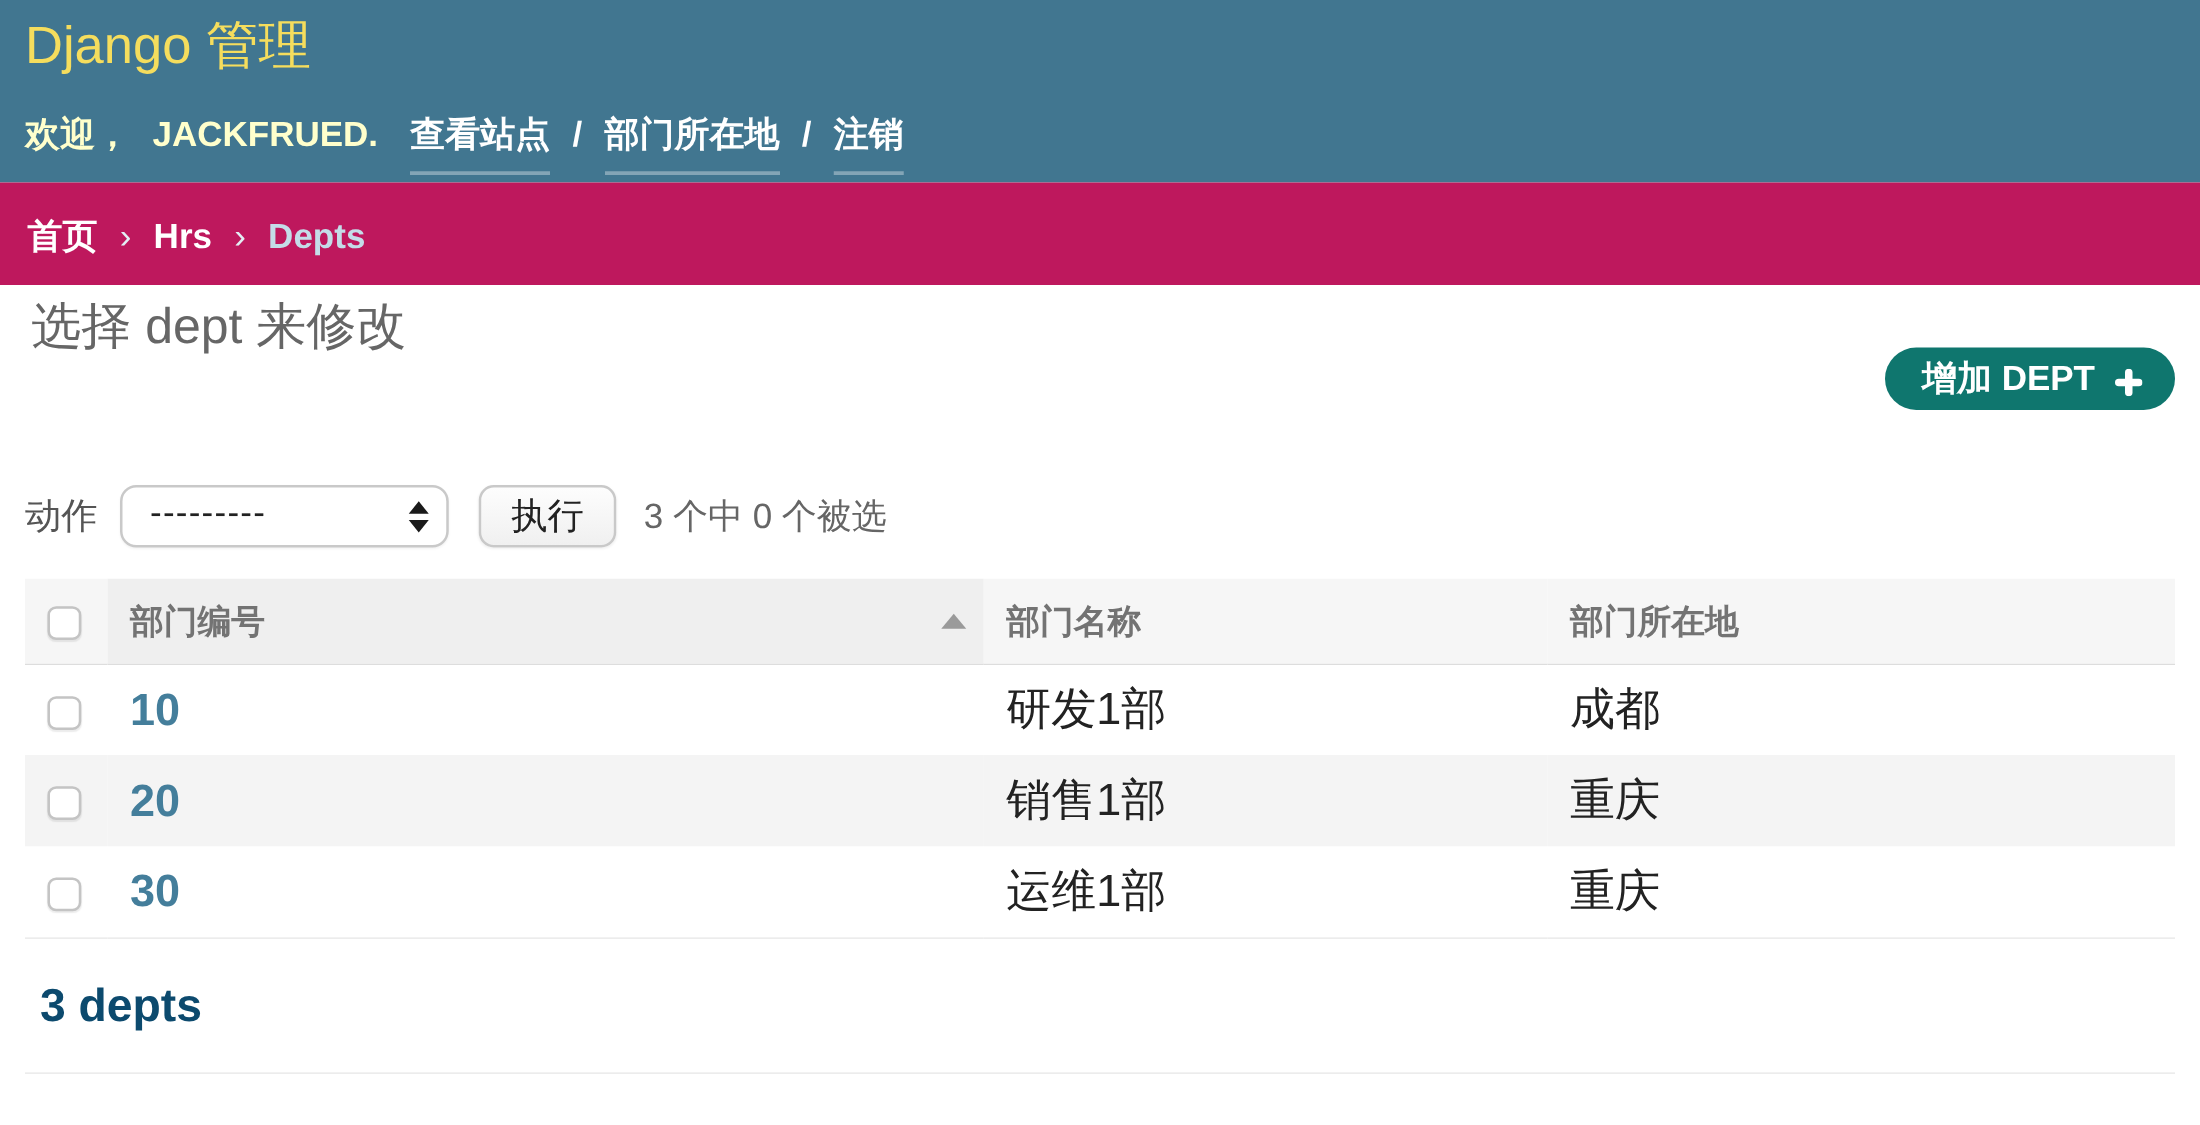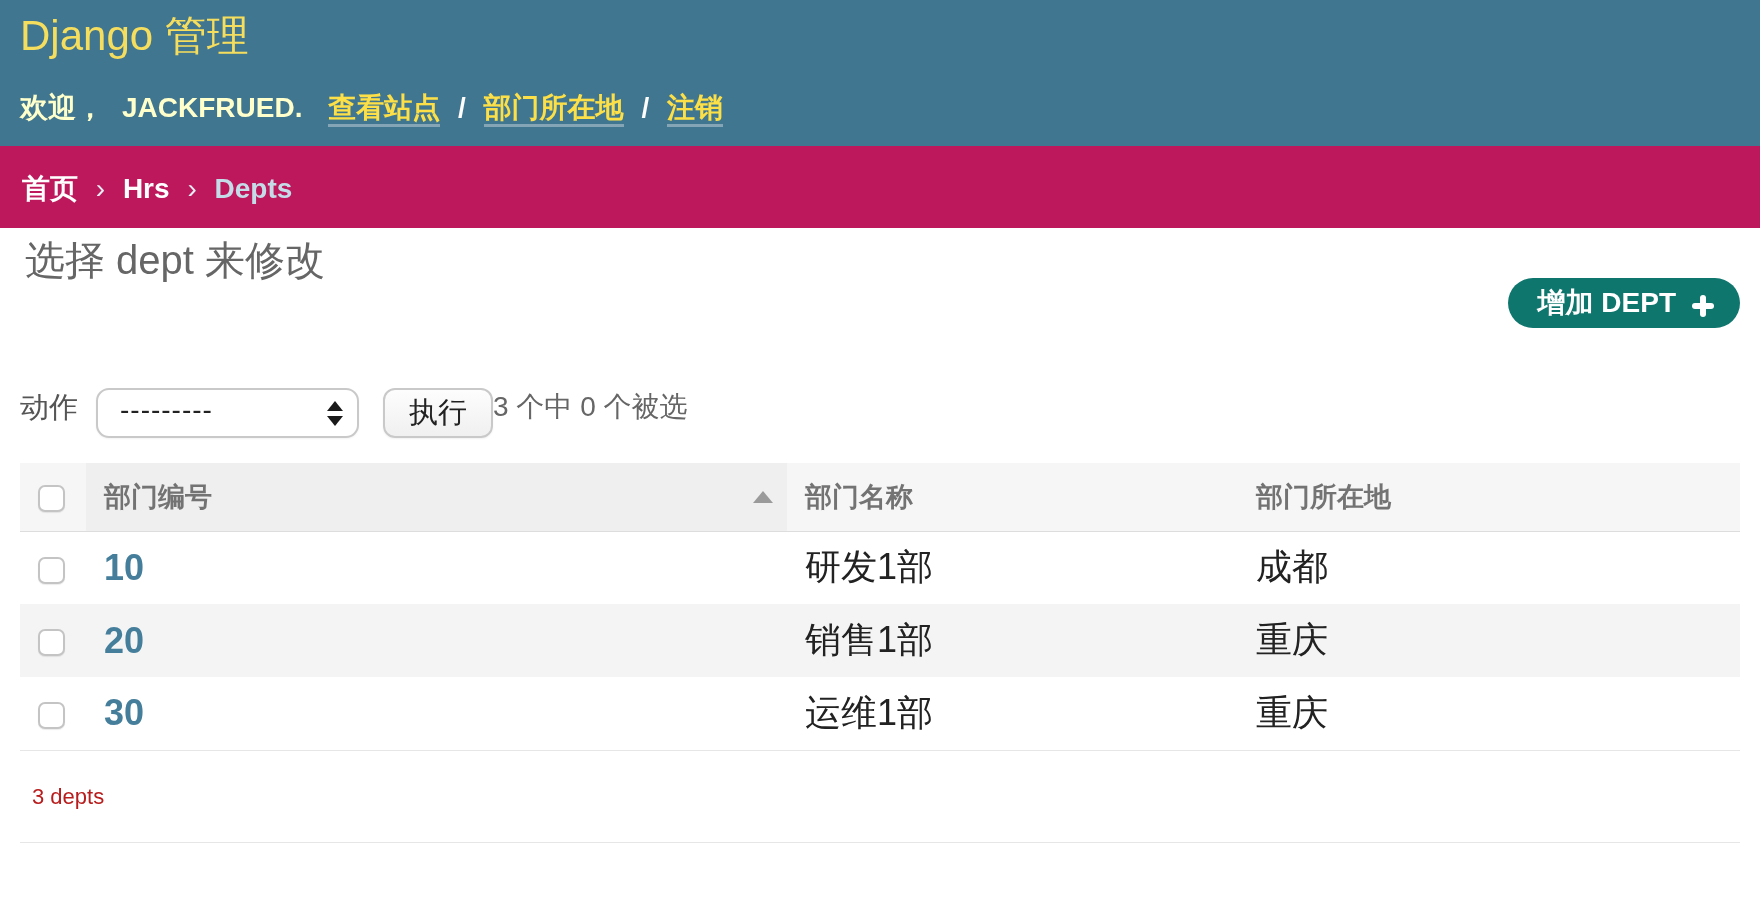--- a/index.html
+++ b/index.html
@@ -5,74 +5,74 @@
   * { box-sizing: border-box; margin: 0; padding: 0; }
   html,body { background:#fff; }
   body { font-family: "Liberation Sans", "DejaVu Sans", sans-serif; }
   .viewport { position:relative; width:1760px; height:900px; background:#fff; overflow:hidden; }
 
   
   .site-header { height:146px; background:#417690; padding:10px 40px 0 20px; }
   .site-name { display:inline-block; font-size:42px; font-weight:400; color:#f5dd5d; text-decoration:none; line-height:1.25; }
   .user-tools { margin-top:26px; font-size:28px; font-weight:700; color:#ffffcc; }
   .user-tools .username { margin-left:18px; }
-  .user-tools a { color:#fde047; text-decoration:none; border-bottom:3px solid rgba(255,255,255,.35); padding-bottom:1px; }
+  .user-tools a { color:#ffffff; text-decoration:none; border-bottom:3px solid rgba(255,255,255,.35); padding-bottom:14px; }
   .user-tools .sep { color:#fff; margin:0 10px; }
 
   
   .breadcrumbs { height:82px; background:#be185d; padding:24px 40px 0 22px; font-size:28px; font-weight:700; color:#c4dce8; }
   .breadcrumbs a { color:#fff; text-decoration:none; }
   .breadcrumbs .sep { color:#e3eef4; margin:0 10px; font-weight:400; }
 
   
   .content { position:relative; padding:0 20px; }
   .page-title { margin:5px 0 0 5px; font-size:40px; font-weight:400; color:#666; }
 
   .object-tools { position:absolute; top:45px; right:20px; }
   .add-button { display:flex; align-items:center; gap:16px; height:50px; padding:0 26px 0 30px;
     background:#0f766e; border:none; border-radius:25px; color:#fff; font-size:28px; font-weight:700;
     font-family:inherit; cursor:pointer; }
   .plus-icon { display:inline-block; width:22px; height:22px; }
 
   
-  .actions { margin-top:100px; display:flex; height:50px; }
+  .actions { margin-top:100px; display:flex; align-items:center; height:50px; }
   .actions-label { font-size:29px; color:#555; }
   .select { margin-left:18px; width:263px; height:50px; background:#fff; border:2px solid #c9c9c9;
     border-radius:13px; display:flex; align-items:center; padding:0 14px 0 22px; cursor:pointer;
     box-shadow:0 1px 2px rgba(0,0,0,.05); }
   .select-value { flex:1; font-size:28px; color:#222; letter-spacing:1px; line-height:1; padding-bottom:6px; }
   .spin { display:flex; flex-direction:column; align-items:center; gap:5px; }
   .spin i { display:block; width:0; height:0; }
   .spin .up   { border:8px solid transparent; border-top:none; border-bottom:10px solid #1a1a1a; }
   .spin .down { border:8px solid transparent; border-bottom:none; border-top:10px solid #1a1a1a; }
   .go-button { margin-left:24px; height:50px; padding:0 24px; font-family:inherit; font-size:29px; color:#222;
     background:linear-gradient(#fdfdfd,#f0f0f0); border:2px solid #c9c9c9; border-radius:12px; cursor:pointer;
     box-shadow:0 1px 2px rgba(0,0,0,.06); }
-  .selection-note { font-size:28px; color:#666; }
+  .selection-note { margin-left:22px; font-size:28px; color:#666; }
 
   
   table.results { margin-top:25px; width:100%; border-collapse:collapse; table-layout:fixed; }
   col.c-check { width:66px; } col.c-id { width:701px; } col.c-name { width:451px; }
   thead th { height:68px; background:#f6f6f6; text-align:left; font-size:27px; font-weight:700; color:#737373;
     padding:0 0 0 18px; border-bottom:1px solid #ddd; cursor:pointer; }
   thead th.sorted { background:#efefef; }
   thead th.check-col { padding-left:18px; cursor:default; }
   .th-flex { display:flex; align-items:center; }
   .sort-asc { margin-left:auto; margin-right:14px; width:0; height:0;
     border-left:10px solid transparent; border-right:10px solid transparent; border-bottom:12px solid #9a9a9a; }
   tbody td { height:73px; font-size:36px; color:#222; padding:0 0 0 18px; }
   tbody tr:nth-child(even) { background:#f4f4f4; }
   tbody tr:last-child td { border-bottom:1px solid #e6e6e6; }
   td.id-cell a { color:#447e9b; font-weight:700; text-decoration:none; }
 
   .cbx { display:inline-block; width:27px; height:27px; background:#fff; border:2px solid #c4c4c4;
     border-radius:7px; box-shadow:0 1px 1px rgba(0,0,0,.08); vertical-align:middle; cursor:pointer; }
 
   
-  .paginator { padding:33px 0 32px 12px; border-bottom:1px solid #e6e6e6; font-size:22px; font-weight:400; color:#b91c1c; }
+  .paginator { padding:33px 0 32px 12px; border-bottom:1px solid #e6e6e6; font-size:37px; font-weight:700; color:#0c4a6e; }
 </style>
 </head>
 <body>
 
 <div class="viewport">
 
   <div class="site-header">
     <a href="#" class="site-name">Django 管理</a>
     <div class="user-tools">
       <span>欢迎，</span><span class="username">JACKFRUED.</span>

